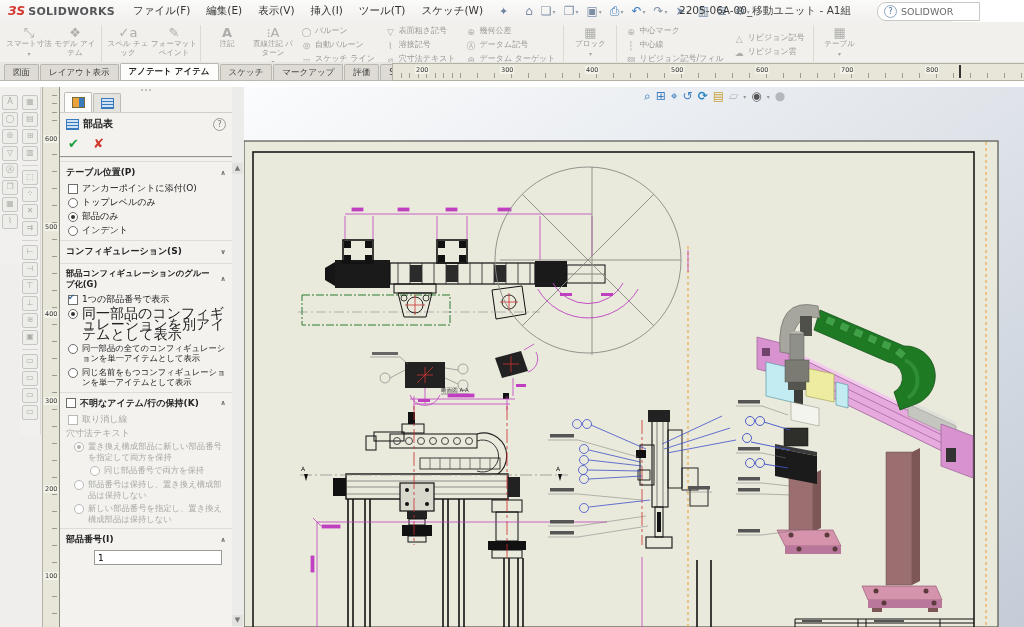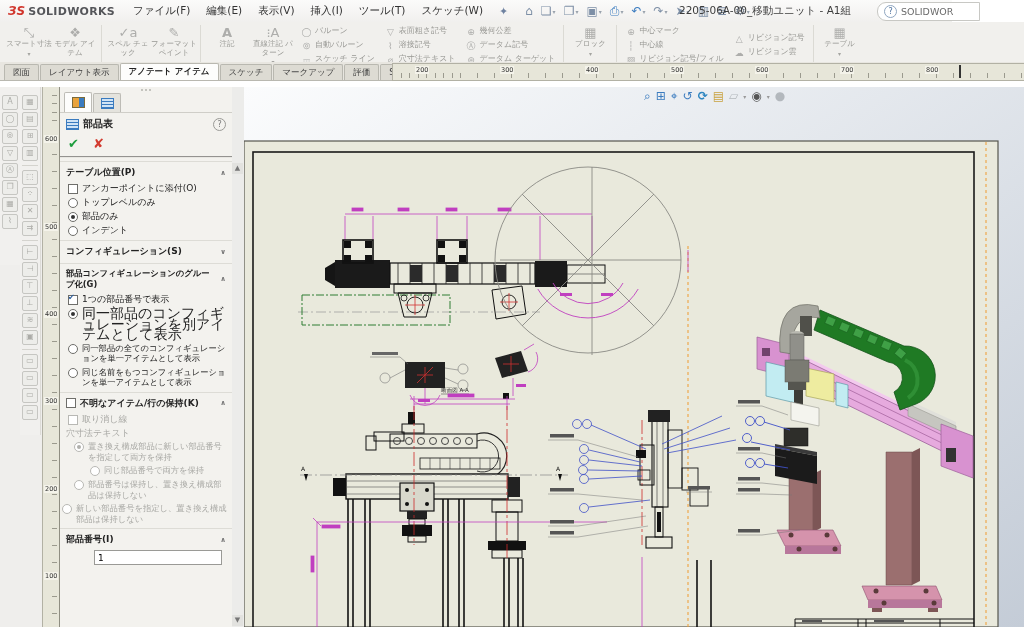--- a/index.html
+++ b/index.html
@@ -458,21 +458,21 @@
         <span style="font-size:8.3px">置き換え構成部品に新しい部品番号を指定して両方を保持</span>
       </div>
     <div class="prow dis" style="padding-left:30px">
         <span class="radio dis"></span>
         <span style="font-size:8.3px">同じ部品番号で両方を保持</span>
       </div>
     <div class="prow dis" style="padding-left:14px">
         <span class="radio dis"></span>
         <span style="font-size:8.3px">部品番号は保持し、置き換え構成部品は保持しない</span>
       </div>
-    <div class="prow dis" style="padding-left:2px">
+    <div class="prow dis" style="padding-left:14px">
         <span class="radio dis"></span>
         <span style="font-size:8.3px">新しい部品番号を指定し、置き換え構成部品は保持しない</span>
       </div>
 
     <div class="sec-h">
       <span>部品番号(I)</span>
       <span class="chev up"></span>
     </div>
     <div class="numrow">
         <span class="lab"></span>

